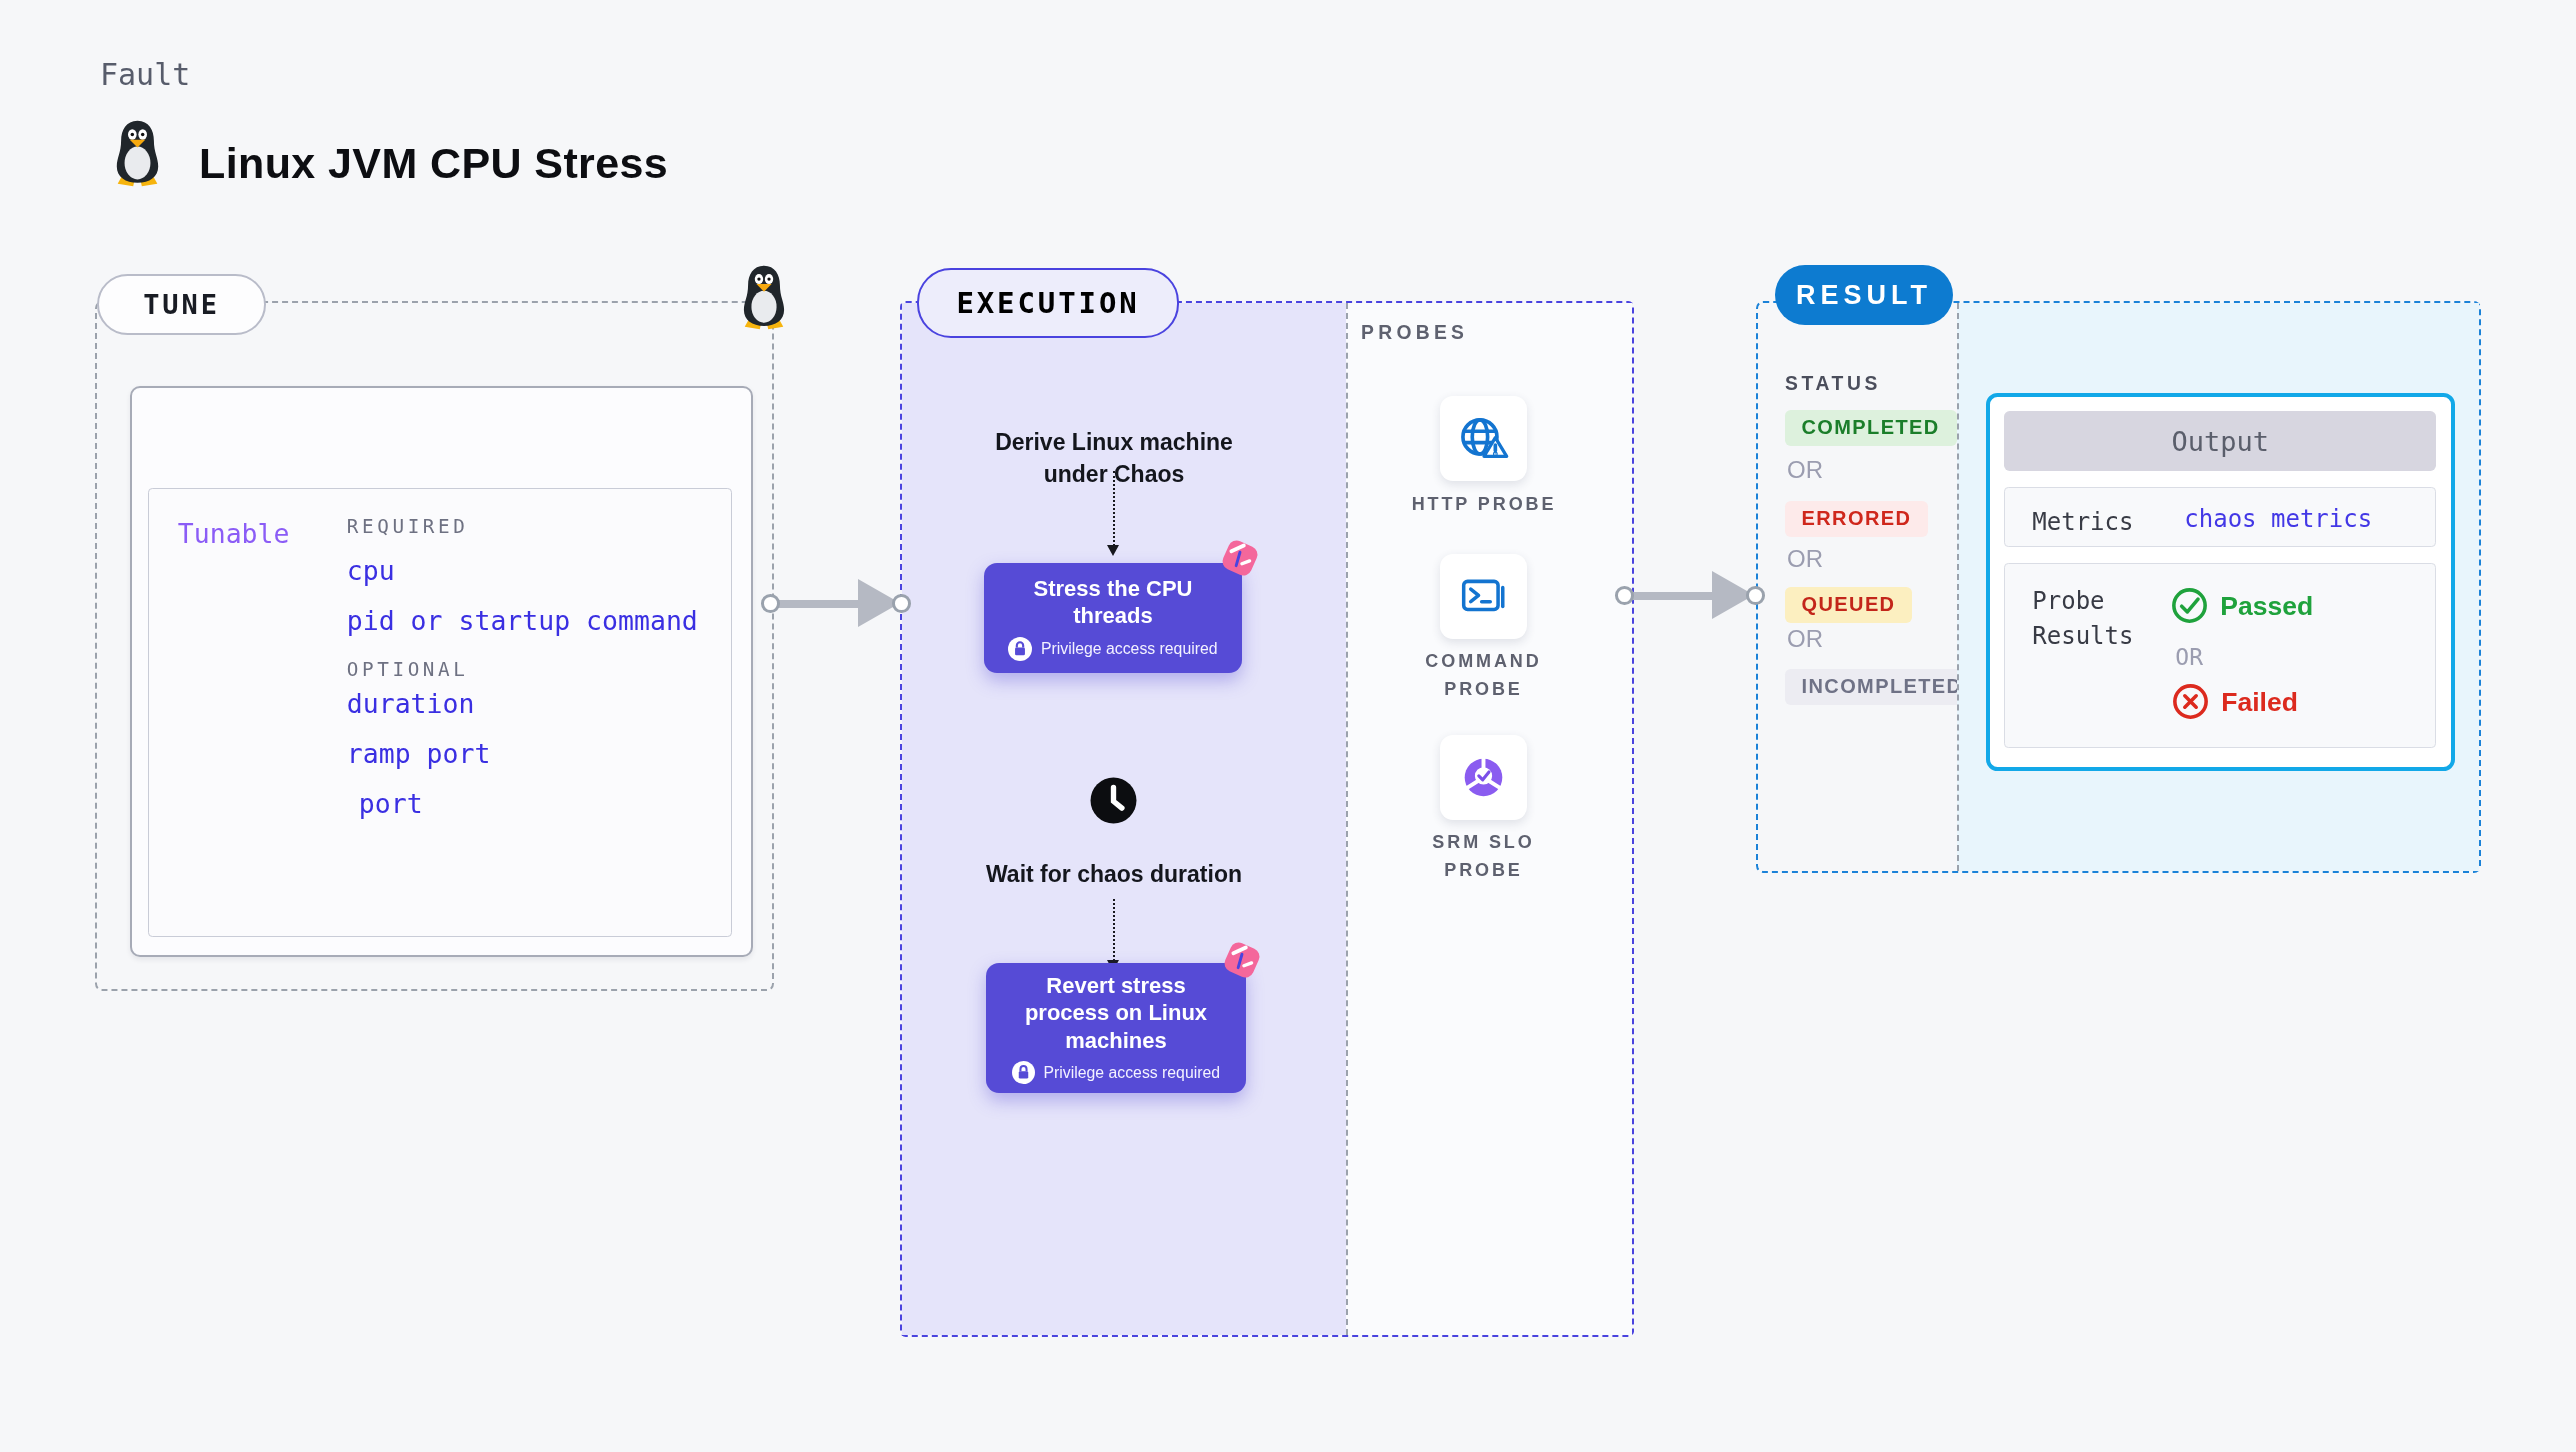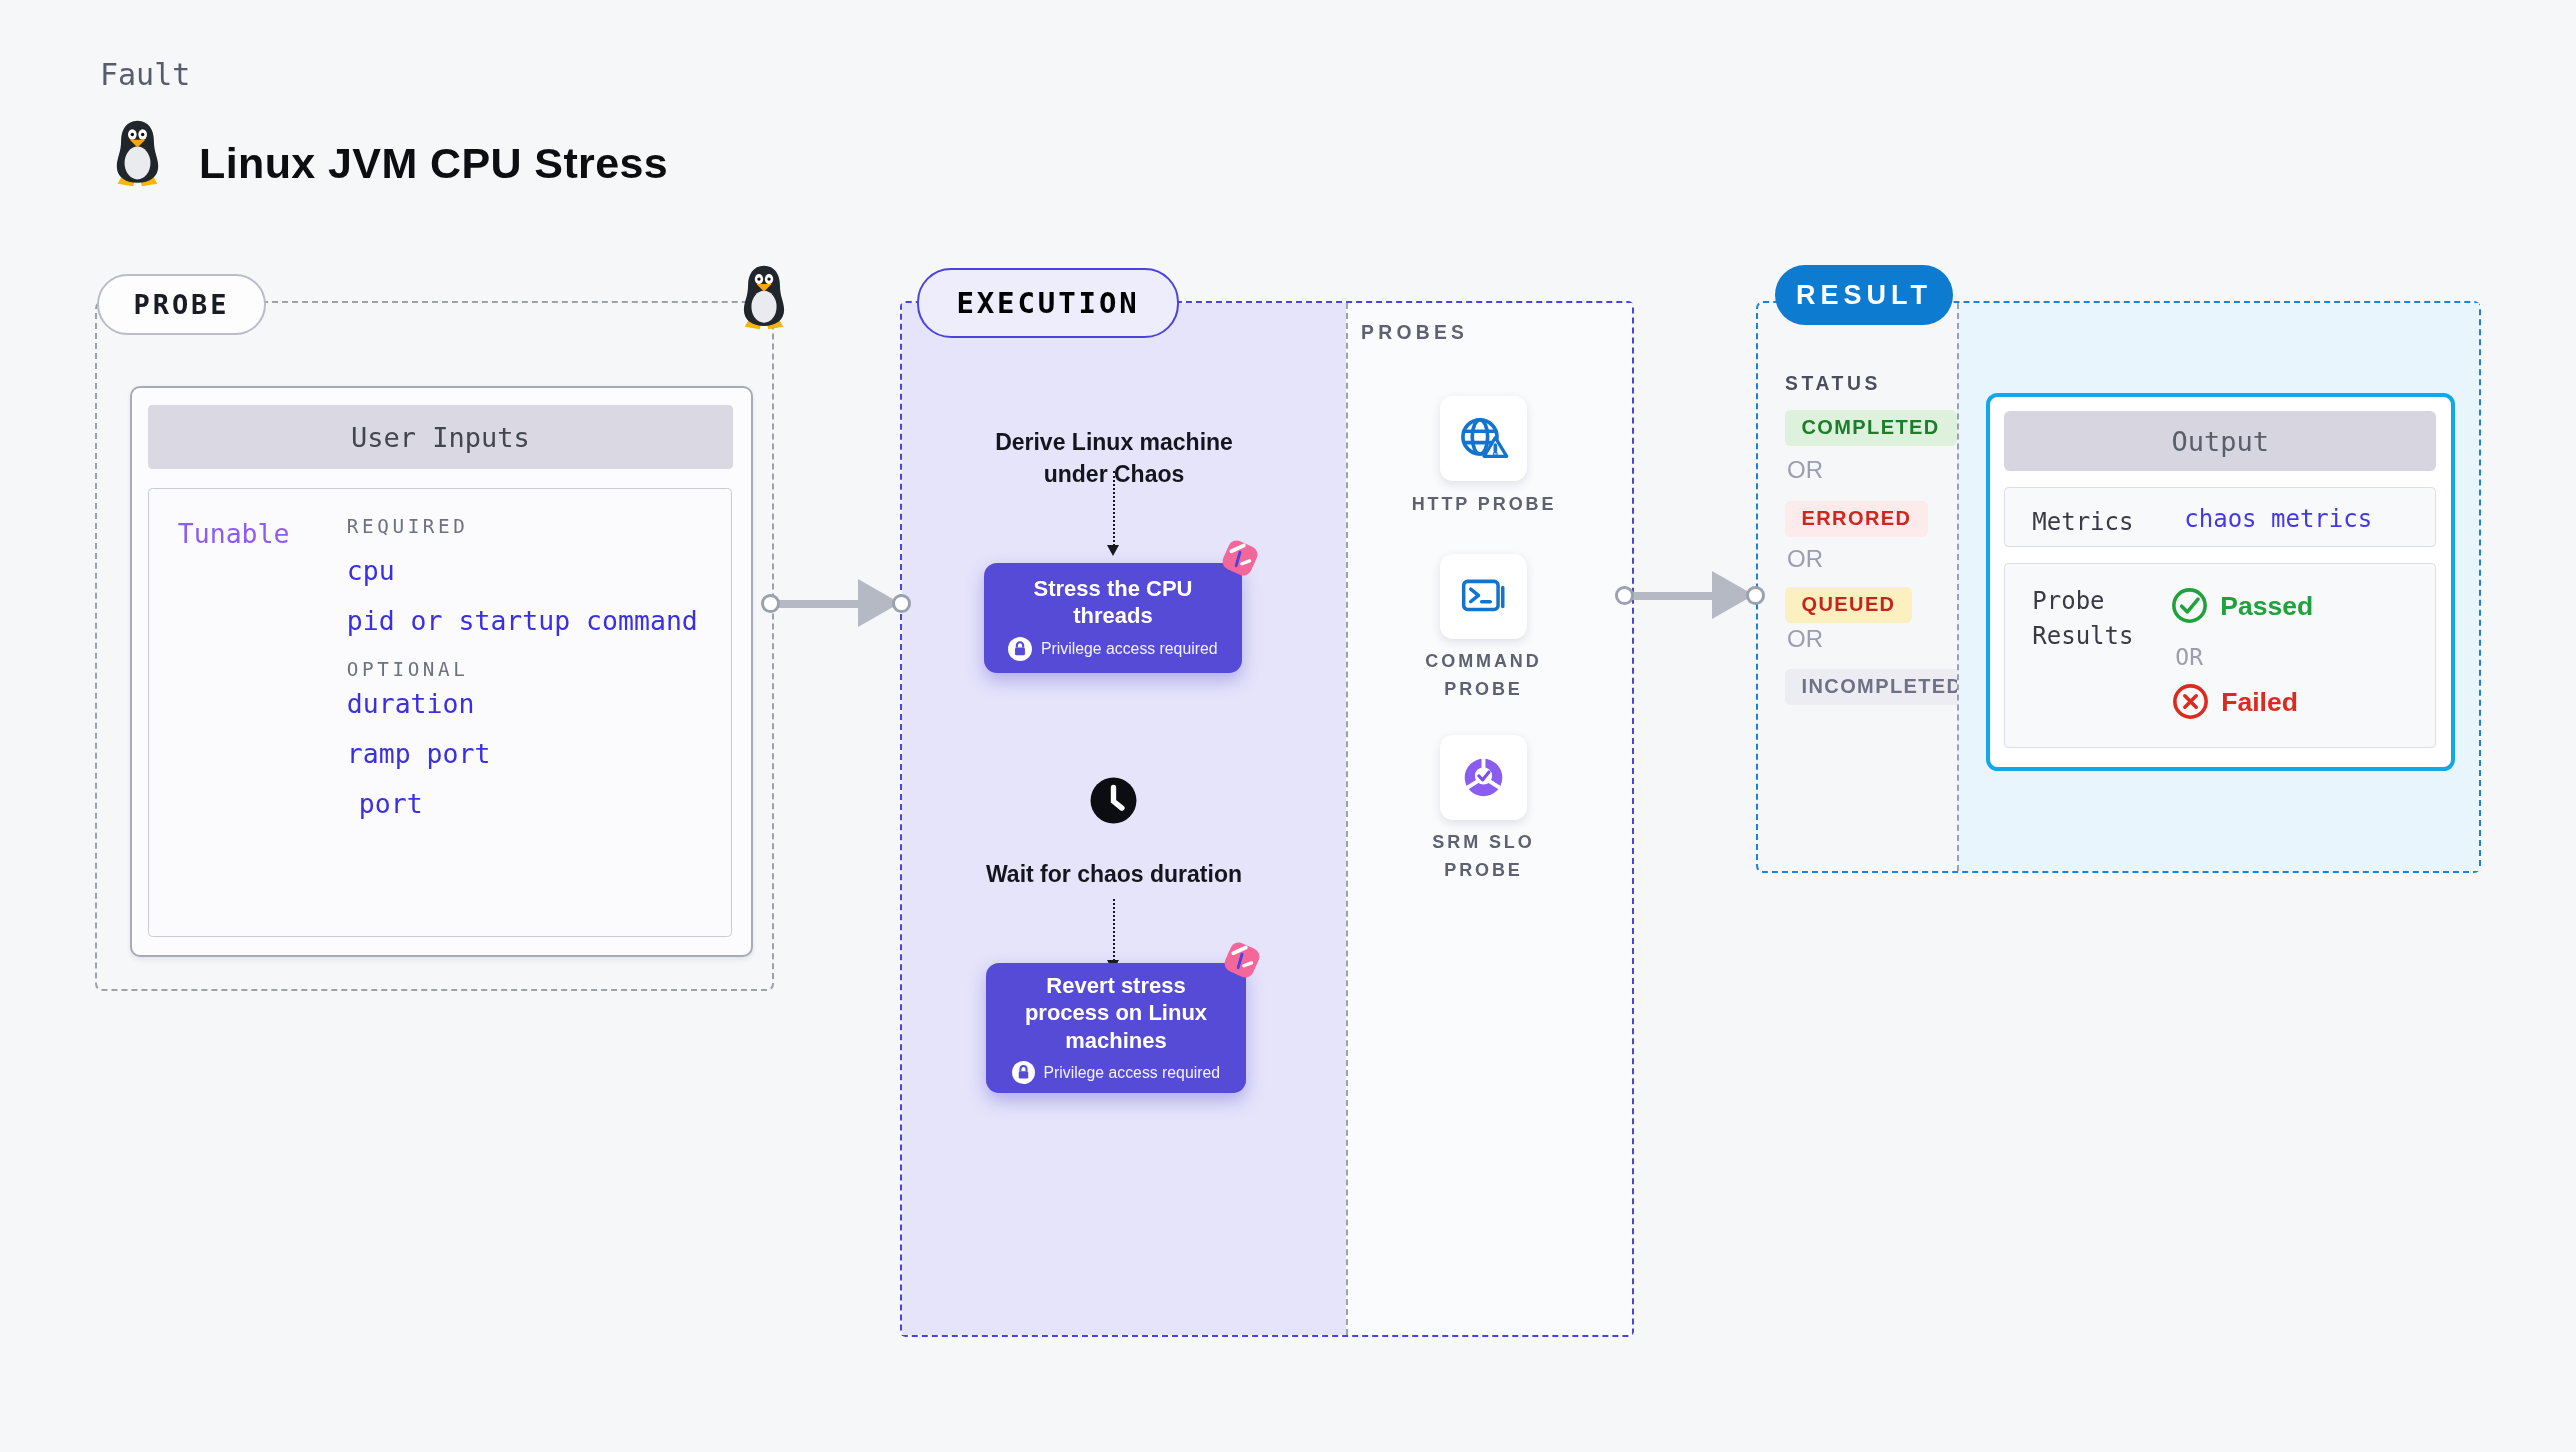--- a/index.html
+++ b/index.html
@@ -151,28 +151,27 @@
   <div class="abs fault-label">Fault</div>
   <div class="abs title-row">
     <svg class="abs" style="position:static;width:57px;height:69px" viewBox="0 0 64 80">
         <use href="#tux"></use>
       </svg>
     <div class="page-title">Linux JVM CPU Stress</div>
   </div>
 
   <div class="abs tune-box"></div>
   <div class="abs pill tune-badge">
-    <span>PROBE</span>
+    <span>TUNE</span>
   </div>
   <svg class="abs" style="left:736px;top:264px;width:56px;height:67px" viewBox="0 0 64 80">
       <use href="#tux"></use>
     </svg>
 
   <div class="abs user-card">
-    <div class="abs ui-header">User Inputs</div>
     <div class="abs ui-inner">
       <span class="abs tunable">Tunable</span>
       <span class="abs caps-label" style="left:198px;top:26px">REQUIRED</span>
       <span class="abs input-link" style="left:198px;top:66px">cpu</span>
       <span class="abs input-link" style="left:198px;top:116px">pid or startup command</span>
       <span class="abs caps-label" style="left:198px;top:169px">OPTIONAL</span>
       <span class="abs input-link" style="left:198px;top:199px">duration</span>
       <span class="abs input-link" style="left:198px;top:249px">ramp port</span>
       <span class="abs input-link" style="left:210px;top:299px">port</span>
     </div>

